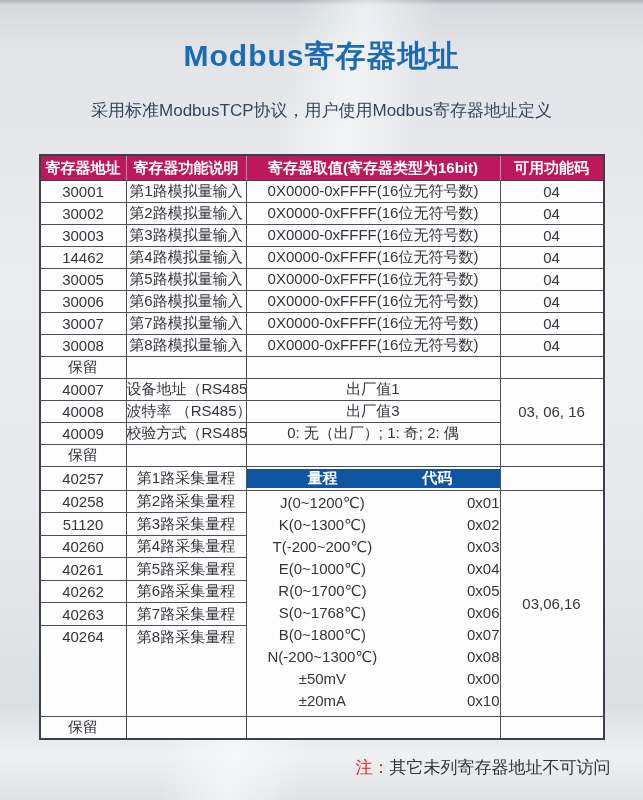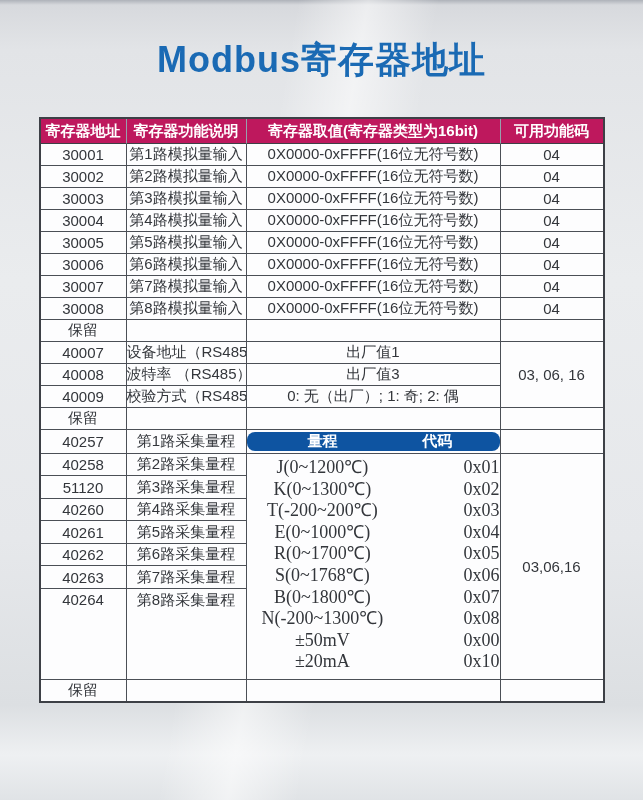--- a/index.html
+++ b/index.html
@@ -9,21 +9,21 @@
     background:#e4e6e9;
   }
   .page{
     position:relative;width:643px;height:800px;overflow:hidden;
     background:
       linear-gradient(100deg, rgba(255,255,255,0) 38%, rgba(255,255,255,.55) 47%, rgba(255,255,255,0) 56%),
       linear-gradient(180deg,#aeb2b9 0px,#d7d9dd 5px,#e2e4e7 50px,#eaecee 280px,#e6e8eb 540px,#dcdfe2 705px,#eef0f2 755px,#e0e3e6 800px);
   }
   .page-title{
     margin:36px 0 14px;text-align:center;
-    font-size:36px;font-weight:600;letter-spacing:1px;
+    font-size:30px;font-weight:600;letter-spacing:1px;
     color:#1a6ab4;
   }
   .page-subtitle{
     margin:22px 0 0;text-align:center;
     font-size:17px;font-weight:500;color:#36455f;
   }
   table.reg{
     table-layout:fixed;border-collapse:separate;border-spacing:0;
     width:562px;margin:32px auto 0;
     background:#fdfdfe;border:2px solid #3d4046;
@@ -38,44 +38,45 @@
   td{
     border-right:1px solid #4b4f56;border-bottom:1px solid #4b4f56;
     font-size:15px;color:#33363b;text-align:center;
     height:21px;padding:0;white-space:nowrap;overflow:hidden;
   }
   td.col4{border-right:none;margin-left:34px;}
   tr:last-child td{border-bottom:none;}
   td.range-head-cell{padding:1px 0;vertical-align:middle;}
   .range-head{
     background:#0e54a1;color:#fff;font-weight:bold;height:19px;
-    display:flex;align-items:center;font-size:15px;border-radius:8px;
+    display:flex;align-items:center;font-size:15px;
   }
   .range-head .rng{width:60%;text-align:center;}
   .range-head .cod{width:40%;text-align:left;padding-left:24px;box-sizing:border-box;}
   td.range-cell{vertical-align:top;}
   .range-list{
     height:216px;display:flex;flex-direction:column;justify-content:space-between;
     padding:3px 0 6px;
   }
-  .range-line{display:flex;font-size:18px;color:#33363b;line-height:1.2;font-family:Liberation Serif, serif;}
+  .range-line{display:flex;font-size:15px;color:#33363b;line-height:1.2;}
   .range-line .rng{width:60%;text-align:center;}
   .range-line .cod{width:40%;text-align:right;padding-left:30px;box-sizing:border-box;}
   tr.tall-row td{height:86px;vertical-align:top;padding-top:2px;margin-left:28px;}
   .note{
     width:578px;margin:16px auto 0;text-align:right;
     font-size:17px;color:#2e3237;
   }
   .note .red{color:#d9251c;}
 </style>
 </head>
 <body>
 
 <div class="page">
   <h1 class="page-title">Modbus寄存器地址</h1>
+  <p class="page-subtitle">采用标准ModbusTCP协议，用户使用Modbus寄存器地址定义</p>
 
   <table class="reg">
     <colgroup>
       <col class="w1">
         <col class="w2">
         <col class="w3">
         <col class="w4">
     </colgroup>
     <thead>
       <tr id="thead-row">
@@ -98,21 +99,21 @@
           <td class="col3">0X0000-0xFFFF(16位无符号数)</td>
           <td class="col4">04</td>
         </tr>
         <tr>
           <td class="col1">30003</td>
           <td class="col2">第3路模拟量输入</td>
           <td class="col3">0X0000-0xFFFF(16位无符号数)</td>
           <td class="col4">04</td>
         </tr>
         <tr>
-          <td class="col1">30004</td>
+          <td class="col1">14462</td>
           <td class="col2">第4路模拟量输入</td>
           <td class="col3">0X0000-0xFFFF(16位无符号数)</td>
           <td class="col4">04</td>
         </tr>
         <tr>
           <td class="col1">30005</td>
           <td class="col2">第5路模拟量输入</td>
           <td class="col3">0X0000-0xFFFF(16位无符号数)</td>
           <td class="col4">04</td>
         </tr>
@@ -248,13 +249,16 @@
         </tr>
         <tr>
           <td class="col1">保留</td>
           <td class="col2"></td>
           <td class="col3"></td>
           <td class="col4"></td>
         </tr>
       </tbody>
   </table>
 
+  <div class="note">
+    <span class="red">注：</span><span>其它未列寄存器地址不可访问</span>
+  </div>
 </div>
 
 </body></html>

